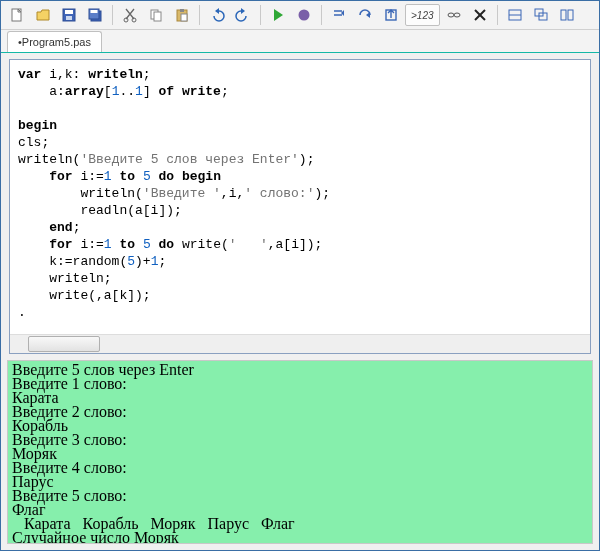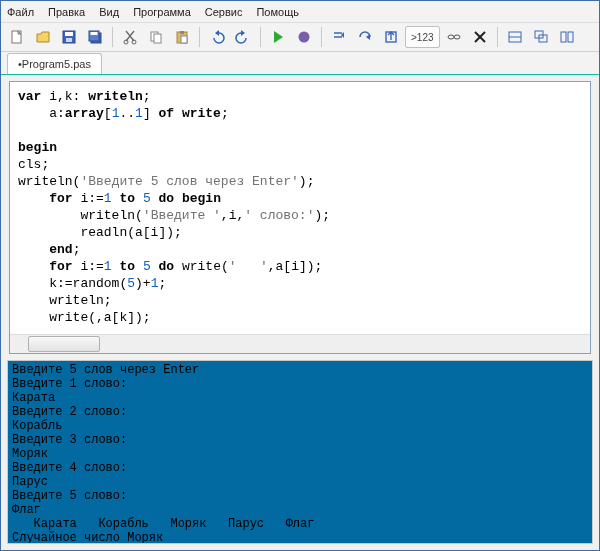--- a/index.html
+++ b/index.html
@@ -9,46 +9,38 @@
 .titlebar .title{flex:1;color:#2a2a2a;font-size:12px;}
 .winbtns{display:flex;margin-right:2px;}
 .winbtn{width:34px;height:20px;margin-left:2px;border:1px solid #8aa0c0;border-radius:3px;background:linear-gradient(#f6fbff,#d7e4f4);display:flex;align-items:center;justify-content:center;color:#2a2a2a;}
 .winbtn.close{background:linear-gradient(#f48a89,#d64b46);color:#fff;border-color:#a83a36;width:46px;}
 .menubar{height:21px;display:flex;align-items:center;padding:0 6px;background:#f3f3f3;border-bottom:1px solid #ddd;gap:14px;}
 .menubar span{color:#222;cursor:default;}
 .toolbar{height:28px;display:flex;align-items:center;padding:0 4px;background:#f3f3f3;border-bottom:1px solid #d0d0d0;gap:2px;}
 .tbtn{width:22px;height:22px;border:1px solid transparent;border-radius:2px;display:flex;align-items:center;justify-content:center;}
 .tbtn svg{width:16px;height:16px;}
 .tsep{width:1px;height:20px;background:#c9c9c9;margin:0 3px;}
-.txtbtn{height:20px;padding:0 5px;border:1px solid #c0c0c0;border-radius:2px;background:#fcfcfc;font-size:10px;color:#444;display:flex;align-items:center;}
+.txtbtn{height:20px;padding:0 5px;border:1px solid #c0c0c0;border-radius:2px;background:#fcfcfc;font-size:10px;color:#444;display:flex;align-items:center;font-style:italic;}
 .tabbar{height:22px;display:flex;align-items:flex-end;padding-left:6px;background:#f3f3f3;border-bottom:1px solid #14b8a6;}
 .tab{height:20px;padding:0 10px;border:1px solid #c0c0c0;border-bottom:none;border-radius:3px 3px 0 0;background:#fff;font-size:11px;display:flex;align-items:center;color:#333;}
 .editor-wrap{flex:1;min-height:120px;margin:6px 8px 2px 8px;border:1px solid #8aa0c0;background:#fff;display:flex;flex-direction:column;}
 .editor{flex:1;overflow:auto;padding:6px 8px;font-family:"Courier New",monospace;font-size:13px;line-height:17px;color:#000;white-space:pre;}
 .kw{color:#000;font-weight:bold;}
 .num{color:#1060c0;}
 .str{color:#737373;}
 .hscroll{height:18px;background:#efefef;border-top:1px solid #ddd;display:flex;align-items:center;}
 .hthumb{width:70px;height:14px;margin-left:18px;border:1px solid #b0b0b0;background:linear-gradient(#f8f8f8,#e2e2e2);border-radius:2px;}
-.output{height:178px;margin:4px 6px 6px 6px;border:1px solid #c8c8c8;background:#0369a1;overflow:auto;padding:2px 4px;font-family:Liberation Mono, monospace;font-size:12px;line-height:14px;color:#000;white-space:pre;}
+.output{height:178px;margin:4px 6px 6px 6px;border:1px solid #c8c8c8;background:#86efac;overflow:auto;padding:2px 4px;font-family:Liberation Serif, serif;font-size:16px;line-height:14px;color:#000;white-space:pre;}
 </style>
 </head>
 <body>
 
 <div class="window">
 
 
-  <div class="menubar">
-    <span>Файл</span>
-    <span>Правка</span>
-    <span>Вид</span>
-    <span>Программа</span>
-    <span>Сервис</span>
-    <span>Помощь</span>
-  </div>
 
   <div class="toolbar">
     <div class="tbtn">
         <svg viewBox="0 0 16 16">
           <rect x="3" y="2" width="9" height="12" fill="#fff" stroke="#777"></rect>
           <path d="M9 2 L12 5 L9 5 Z" fill="#ddd" stroke="#777"></path>
         </svg>
       </div>
     <div class="tbtn">
         <svg viewBox="0 0 16 16">

